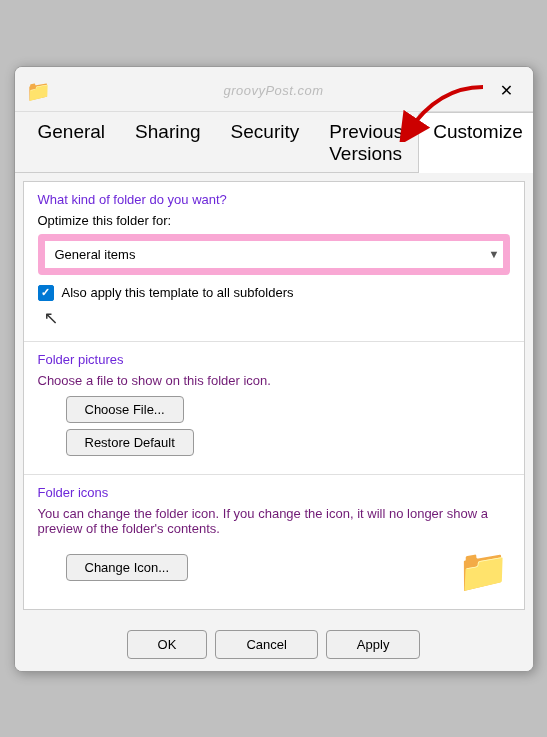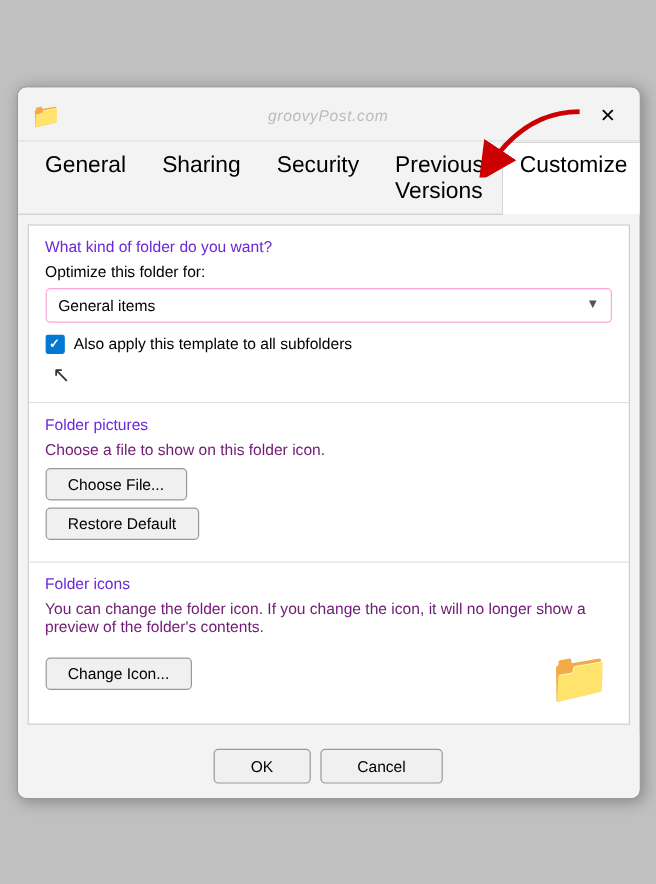--- a/index.html
+++ b/index.html
@@ -113,21 +113,21 @@
       margin-bottom: 6px;
     }
     .select-wrapper {
       position: relative;
       display: inline-block;
       width: 100%;
     }
     select {
       width: 100%;
       padding: 6px 30px 6px 10px;
-      border: 1px solid #f9a8d4;
+      border: 7px solid #f9a8d4;
       border-radius: 4px;
       background: #fff;
       font-size: 13px;
       appearance: none;
       -webkit-appearance: none;
       cursor: pointer;
     }
     .select-arrow {
       position: absolute;
       right: 10px;
@@ -167,20 +167,21 @@
     }
     .btn {
       padding: 5px 18px;
       background: #f0f0f0;
       border: 1px solid #999;
       border-radius: 4px;
       font-size: 13px;
       cursor: pointer;
       display: inline-block;
       margin-bottom: 6px;
+      margin-left: 28px;
     }
     .folder-icons-section {
       padding: 10px 14px 14px 14px;
     }
     .folder-icons-row {
       display: flex;
       align-items: center;
       gap: 12px;
       margin-top: 10px;
       justify-content: center;
@@ -294,14 +295,15 @@
         <button class="btn">Change Icon...</button>
         <span class="folder-icon-img">📁</span>
       </div>
     </div>
 
   </div>
 
   <div class="footer">
     <button class="footer-btn">OK</button>
     <button class="footer-btn">Cancel</button>
+    <button class="footer-btn apply">Apply</button>
   </div>
 </div>
 
 </body></html>

